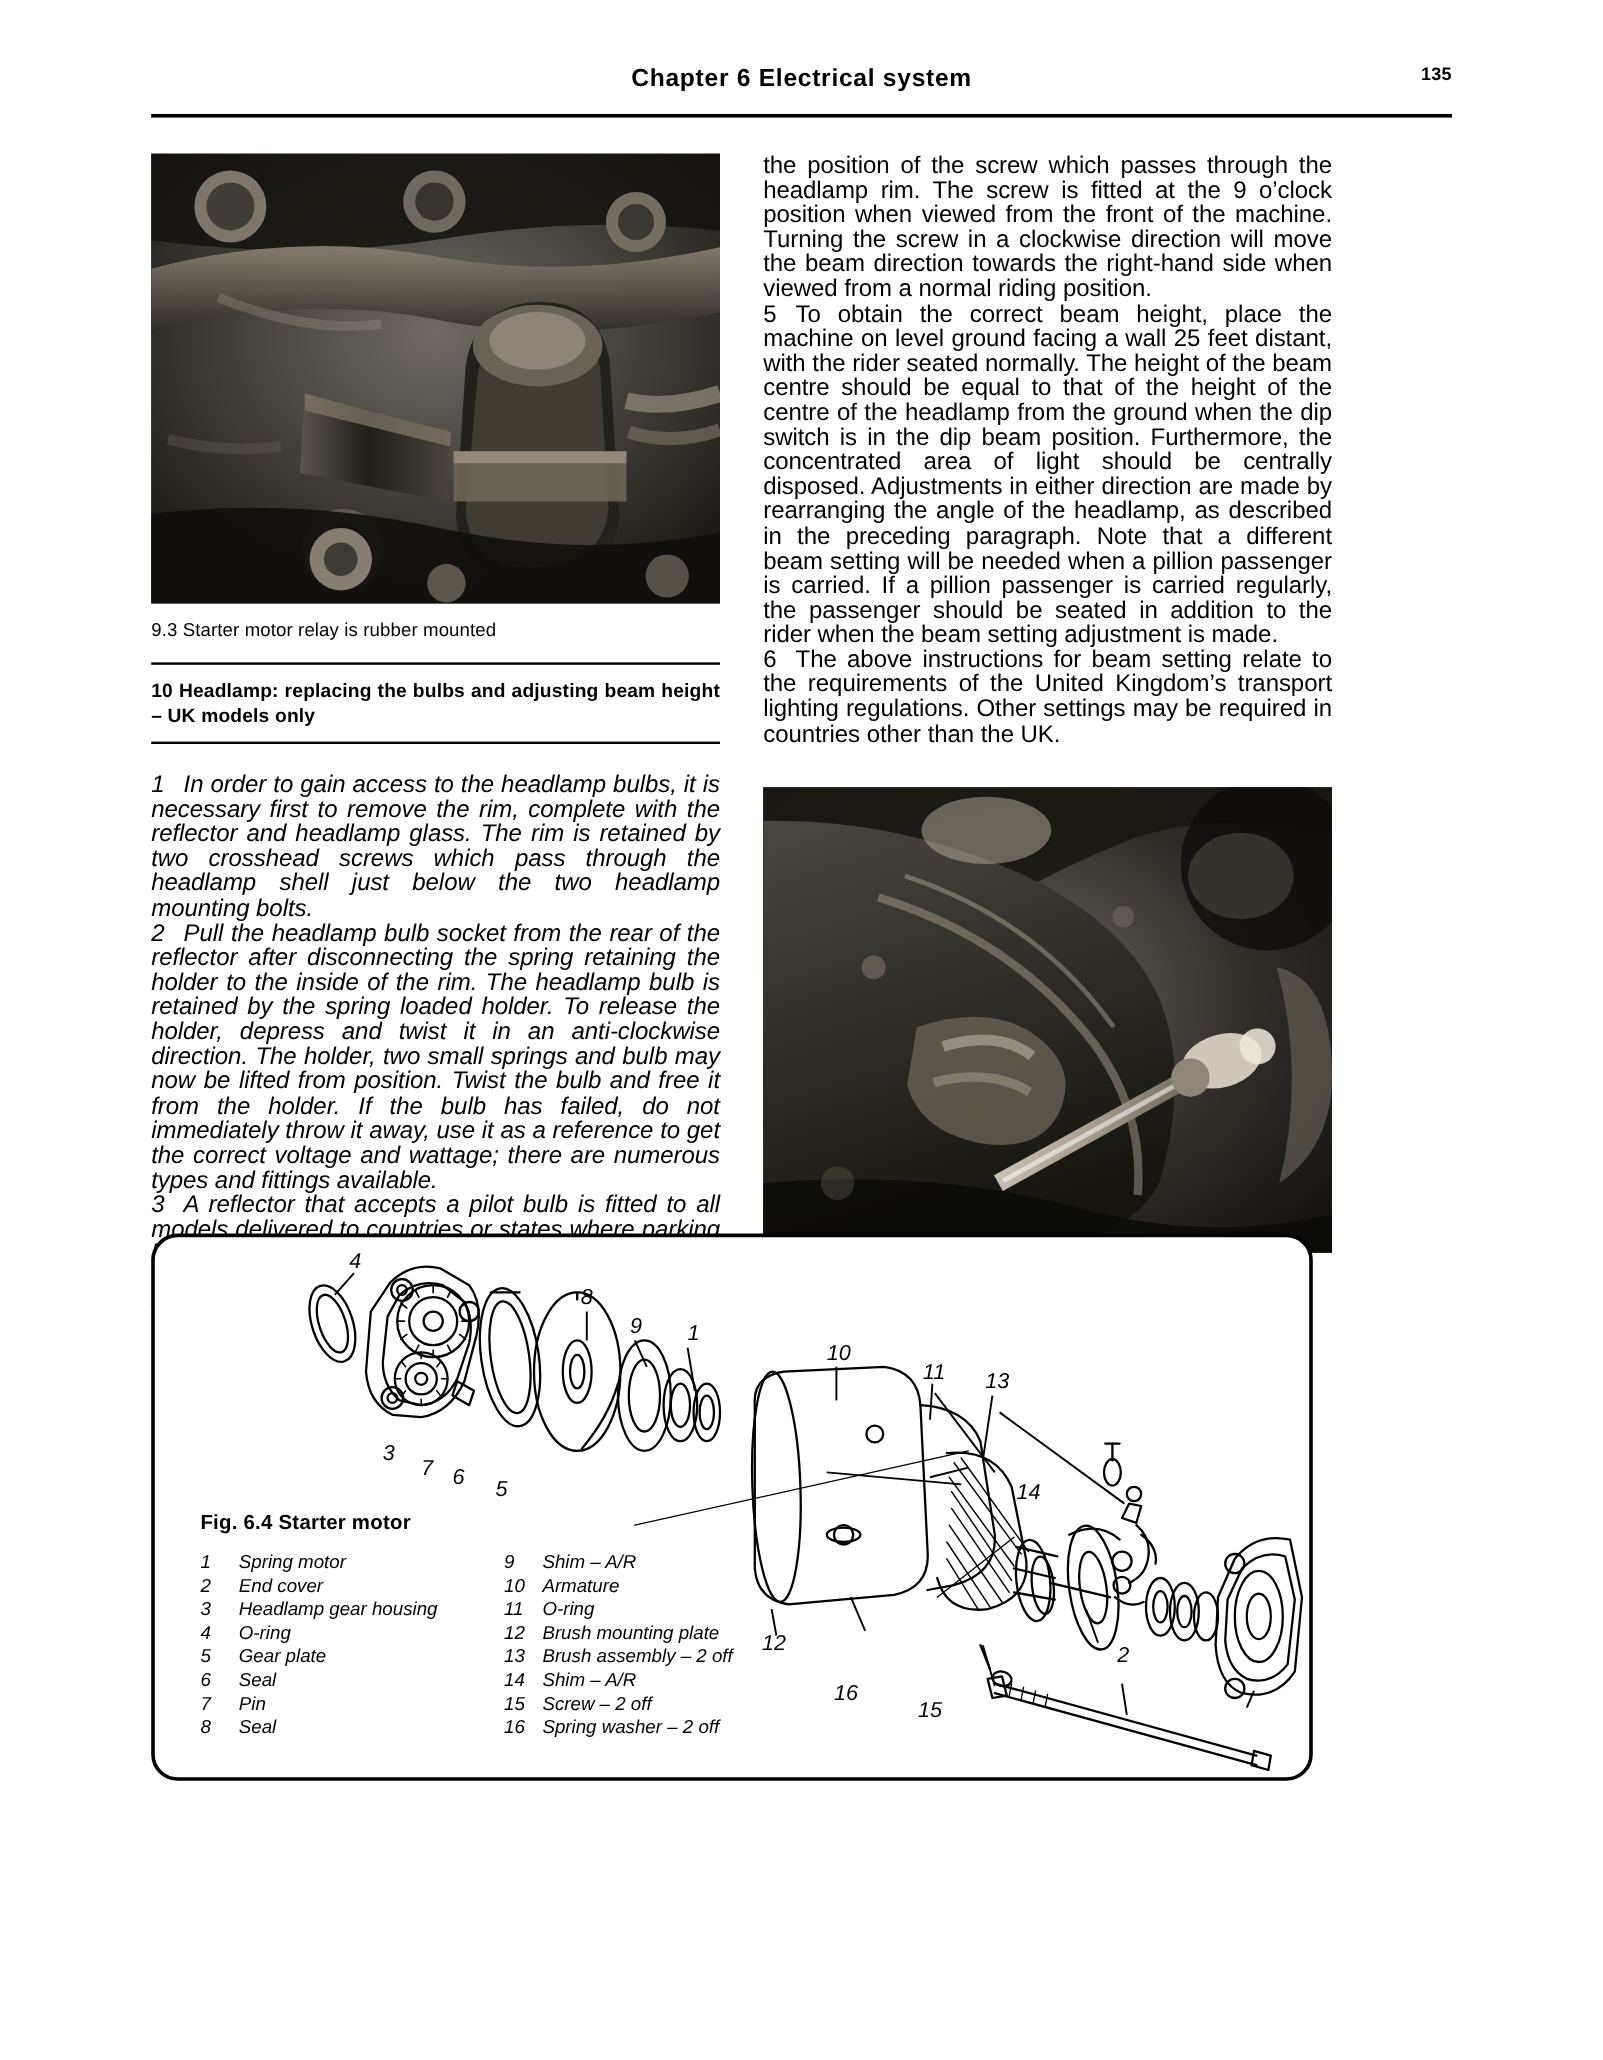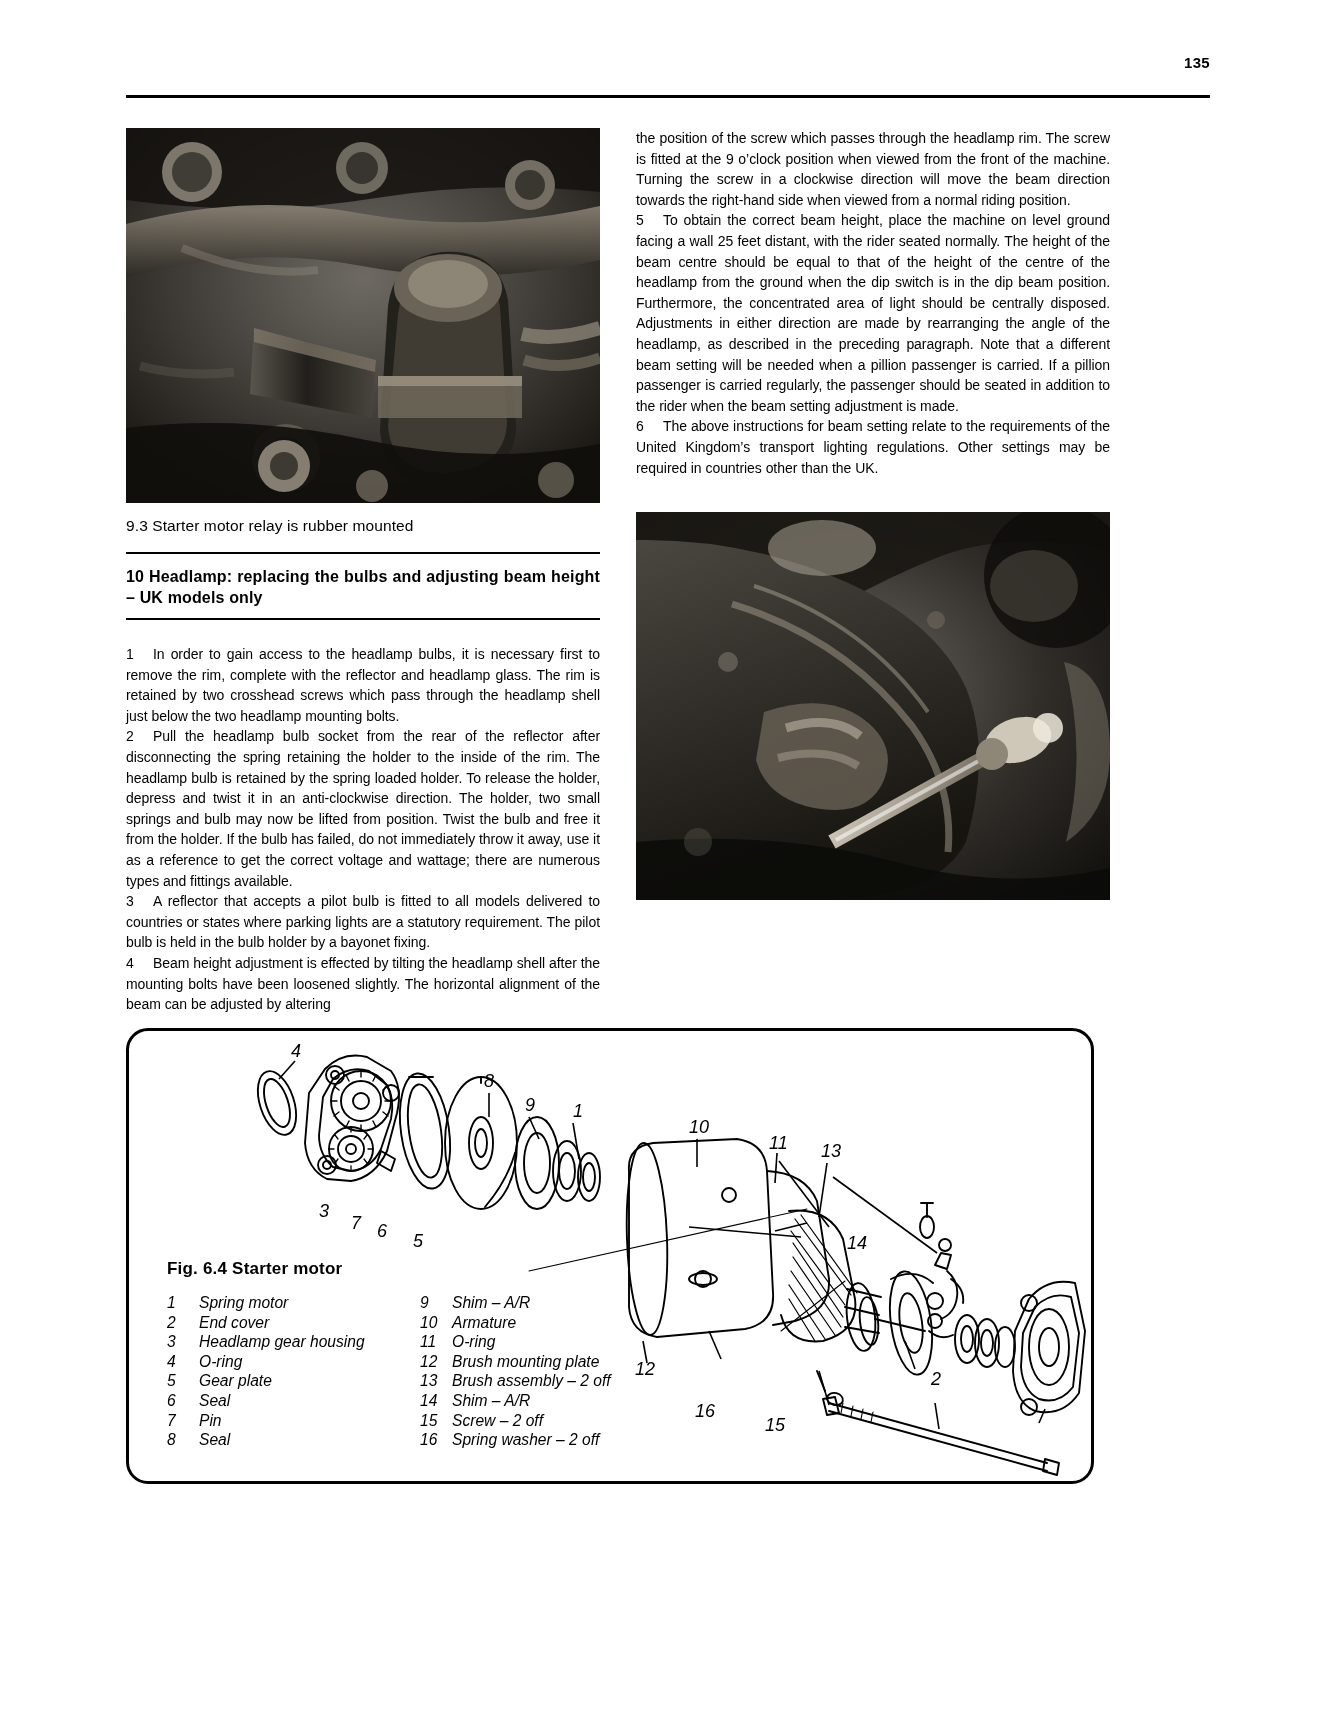--- a/index.html
+++ b/index.html
@@ -80,21 +80,21 @@
   }
   .caption {
     font-size: 15.5px;
     line-height: 20px;
     margin-top: 13px;
     letter-spacing: 0.1px;
   }
 
   
   .body-text {
-    font-size: 14px;
+    font-size: 20px;
     line-height: 20.6px;
     text-align: justify;
     letter-spacing: -0.05px;
   }
   .body-text p { margin: 0; }
   .num { display: inline-block; min-width: 13px; }
   .gap { display: inline-block; width: 14px; }
 
   .rule-thin {
     height: 2px;
@@ -162,20 +162,21 @@
     height: 450px;
     pointer-events: none;
   }
 </style>
 </head>
 <body>
 
 <div class="page">
 
   <div class="page-header">
+    <div class="header-title">Chapter 6  Electrical system</div>
     <div class="header-pageno">135</div>
   </div>
   <div class="header-rule"></div>
 
   <div class="col-left">
 
     <div class="photo" style="width:474px;height:375px;">
       <svg class="grain" viewBox="0 0 474 375" preserveAspectRatio="none">
         <defs>
           <radialGradient id="g1" cx="50%" cy="40%" r="70%">
@@ -243,21 +244,21 @@
     <div class="caption">9.3 Starter motor relay is rubber mounted</div>
 
     <div class="rule-thin" style="margin-top:16px;"></div>
 
     <div class="sec-head" style="margin-top:12px;">
       <span class="hl">10  Headlamp: replacing the bulbs and adjusting beam height – UK models only</span>
     </div>
 
     <div class="rule-thin" style="margin-top:10px;"></div>
 
-    <div class="body-text" style="margin-top:24px;">
+    <div class="body-text" style="margin-top:24px;font-style:italic;">
       <p><span class="num">1</span><span class="gap"></span><span>In order to gain access to the headlamp bulbs, it is necessary first to remove the rim, complete with the reflector and headlamp glass. The rim is retained by two crosshead screws which pass through the headlamp shell just below the two headlamp mounting bolts.</span></p>
       <p><span class="num">2</span><span class="gap"></span><span>Pull the headlamp bulb socket from the rear of the reflector after disconnecting the spring retaining the holder to the inside of the rim. The headlamp bulb is retained by the spring loaded holder. To release the holder, depress and twist it in an anti-clockwise direction. The holder, two small springs and bulb may now be lifted from position. Twist the bulb and free it from the holder. If the bulb has failed, do not immediately throw it away, use it as a reference to get the correct voltage and wattage; there are numerous types and fittings available.</span></p>
       <p><span class="num">3</span><span class="gap"></span><span>A reflector that accepts a pilot bulb is fitted to all models delivered to countries or states where parking lights are a statutory requirement. The pilot bulb is held in the bulb holder by a bayonet fixing.</span></p>
       <p><span class="num">4</span><span class="gap"></span><span>Beam height adjustment is effected by tilting the headlamp shell after the mounting bolts have been loosened slightly. The horizontal alignment of the beam can be adjusted by altering</span></p>
     </div>
   </div>
 
   <div class="col-right">
 
     <div class="body-text">

